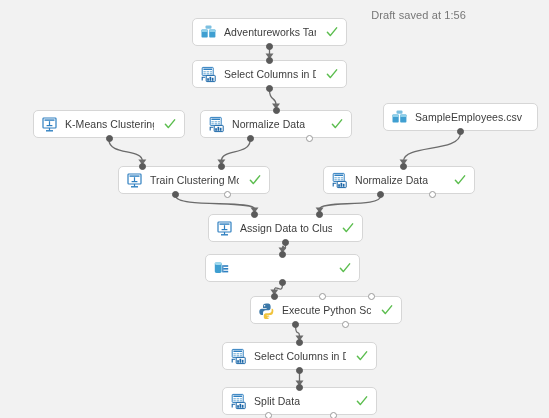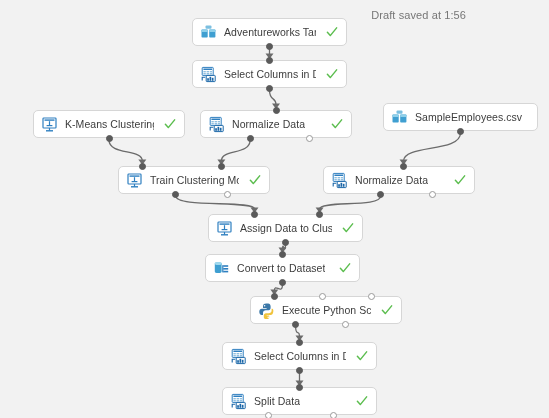--- a/index.html
+++ b/index.html
@@ -268,21 +268,20 @@
     <div class="node" style="left: 205px; top: 254px; width: 155px;">
       <svg viewBox="0 0 17 17" class="icon">
         <ellipse cx="5.2" cy="3.6" rx="3.4" ry="1.5" fill="#6ec0de"></ellipse>
         <path d="M1.8 3.6 L1.8 11.4 A3.4 1.5 0 0 0 8.6 11.4 L8.6 3.6 Z" fill="#3f9fd1"></path>
         <ellipse cx="5.2" cy="3.6" rx="3.4" ry="1.5" fill="#9fd8ee"></ellipse>
         <rect x="10.2" y="5.2" width="5" height="1.6" fill="#2e7fc0"></rect>
         <rect x="10.2" y="8" width="5" height="1.6" fill="#2e7fc0"></rect>
         <rect x="10.2" y="10.8" width="5" height="1.6" fill="#2e7fc0"></rect>
         <rect x="9.2" y="5.2" width="1.2" height="7.2" fill="#2e7fc0"></rect>
       </svg>
-      <span class="label">Convert to Dataset</span>
       <span class="check">
         <svg viewBox="0 0 14 14" width="12" height="12">
           <path d="M1.6 7.4 L5 11.2 L12.4 2.2" fill="none" stroke="#5bbd4e" stroke-width="1.7" stroke-linecap="round" stroke-linejoin="round"></path>
         </svg>
       </span>
     </div>
     <div class="port filled" style="left: 279px; top: 250.5px;"></div>
     <div class="port filled" style="left: 279px; top: 278.5px;"></div>
     <div class="node" style="left: 250px; top: 296px; width: 152px;">
       <svg viewBox="0 0 17 17" class="icon">

